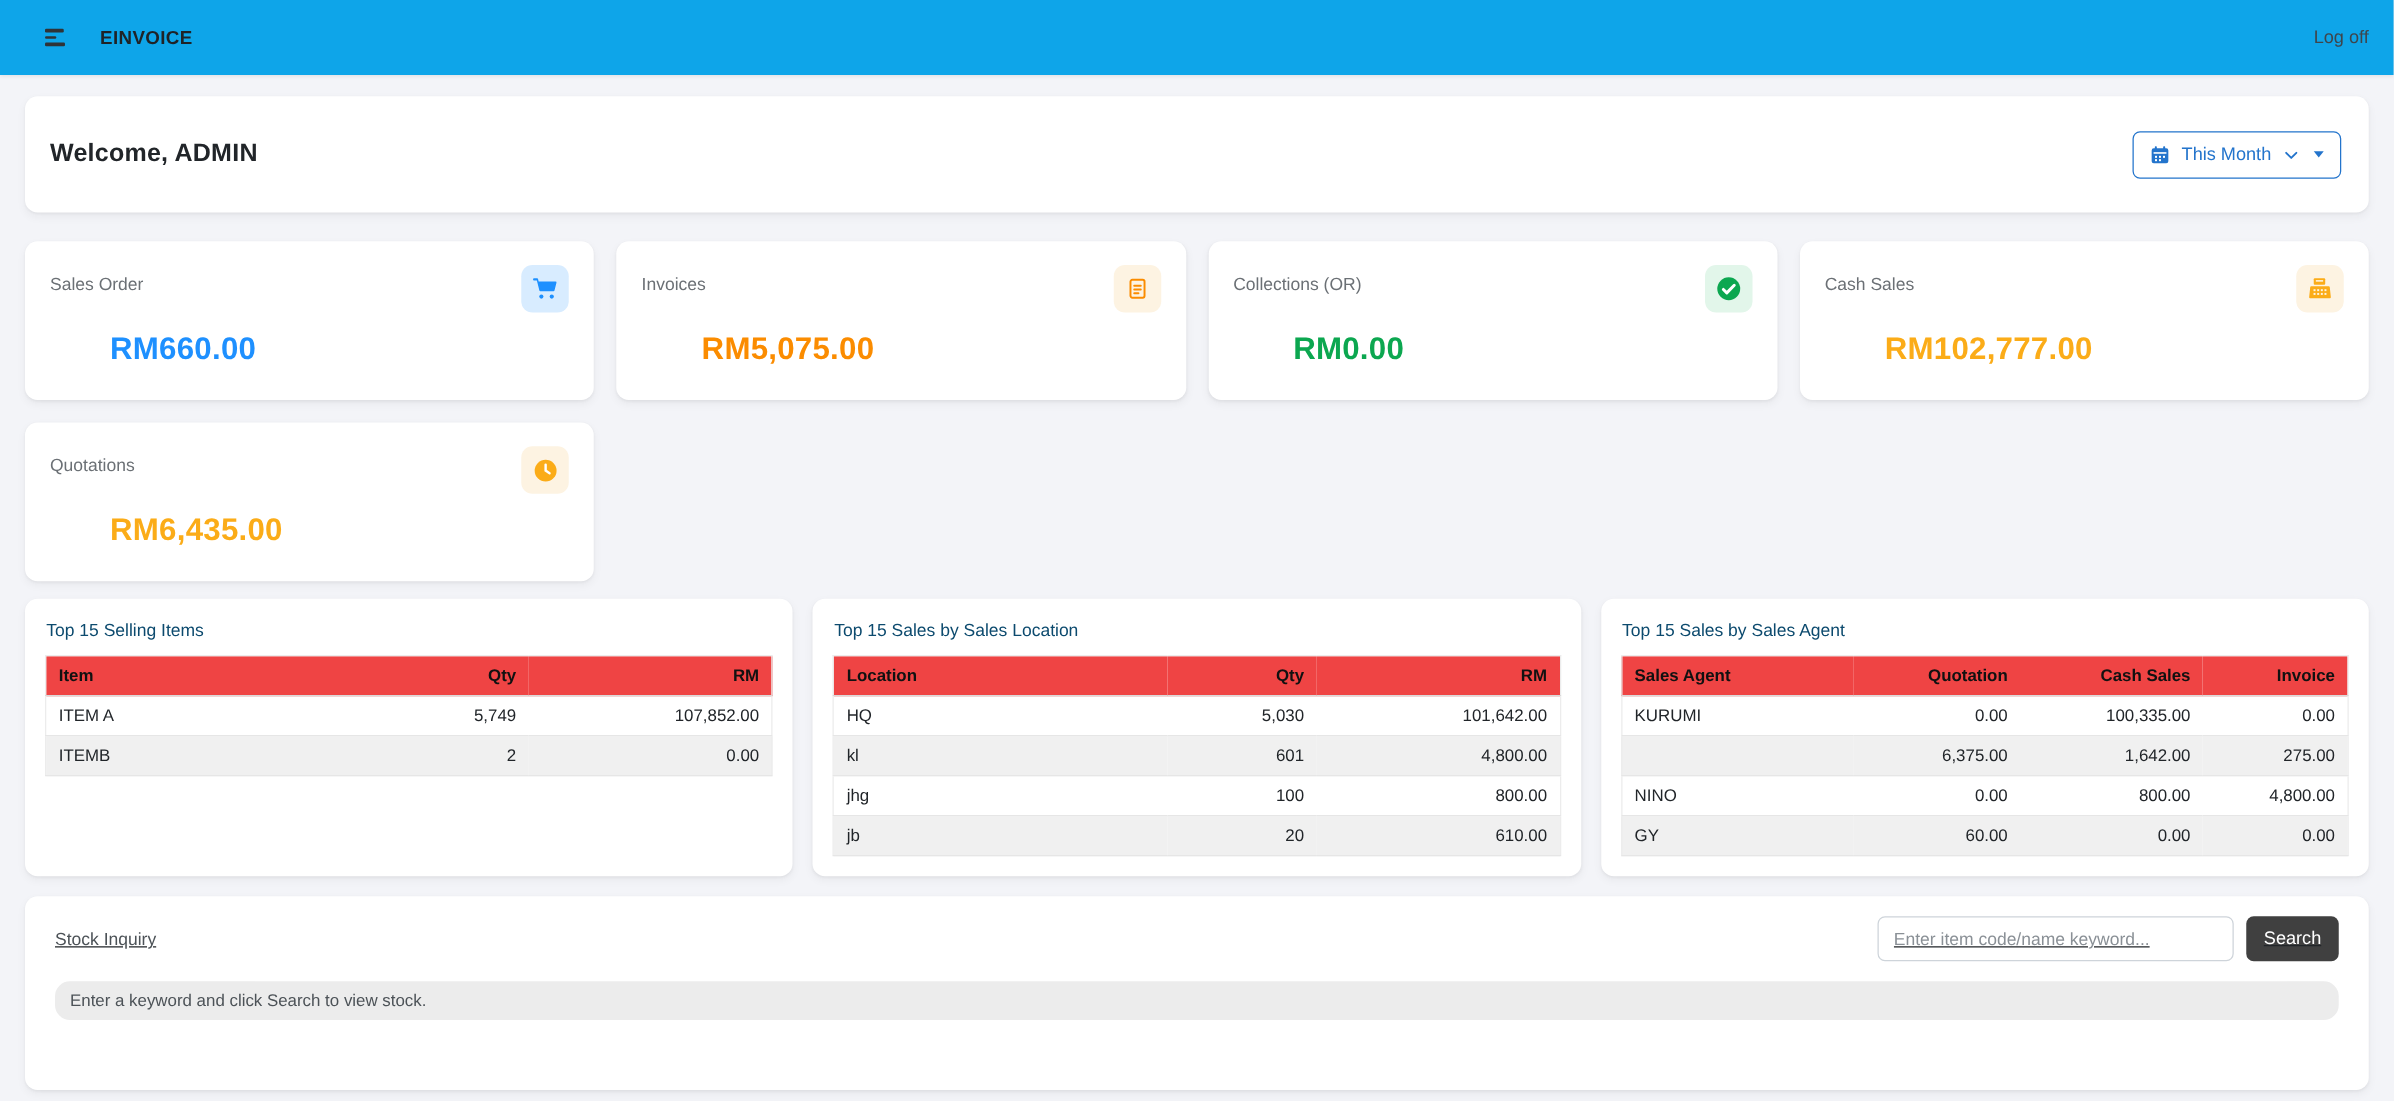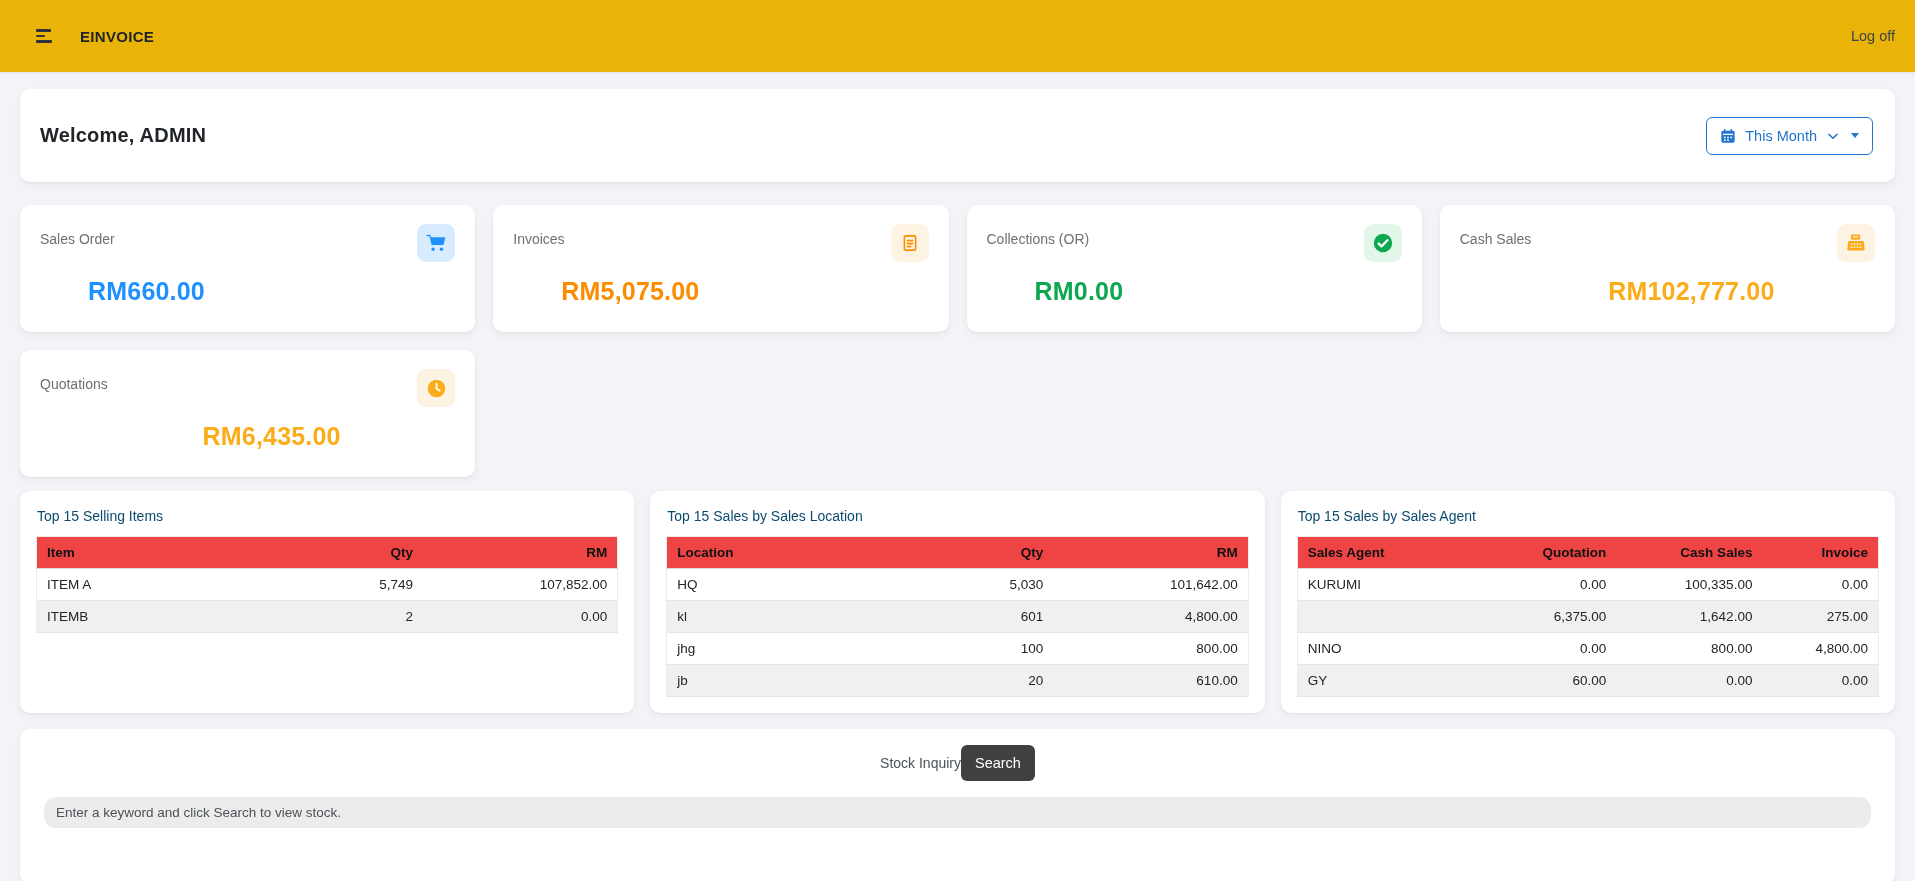--- a/index.html
+++ b/index.html
@@ -7,21 +7,21 @@
   body {
     width: 1915px; height: 881px;
     background: #f3f4f8;
     font-family: "Liberation Sans", "DejaVu Sans", sans-serif;
     color: #212529;
     overflow: hidden;
   }
 
   
   .navbar {
-    height: 72px; background: #eab308;
+    height: 60px; background: #0ea5e9;
     display: flex; align-items: center;
     padding: 0 20px 0 20px;
     box-shadow: 0 1px 3px rgba(0,0,0,.09);
     position: relative; z-index: 5;
   }
   .menu-btn {
     background: none; border: none; cursor: pointer;
     display: flex; flex-direction: column; justify-content: center; gap: 3px;
     padding: 4px 4px; margin-left: 12px;
   }
@@ -62,38 +62,38 @@
   .stat-top { display: flex; justify-content: space-between; align-items: flex-start; }
   .stat-label { font-size: 14px; color: #6b7075; padding-top: 7px; }
   .icon-box { width: 38px; height: 38px; border-radius: 9px; display: flex; align-items: center; justify-content: center; flex: none; }
   .bg-blue  { background: #d8ecff; }
   .bg-cream { background: #fdf3e2; }
   .bg-green { background: #e2f6ea; }
   .stat-value { font-size: 25px; font-weight: 700; margin-top: 15px; letter-spacing: .2px; margin-left: 48px; }
   .c-blue   { color: #1e90ff; }
   .c-orange { color: #fb8c00; }
   .c-green  { color: #0ca750; }
-  .c-amber  { color: #fbac18; text-align: center; }
+  .c-amber  { color: #fbac18; }
 
   
   .grid3 { display: grid; grid-template-columns: repeat(3, 1fr); gap: 16px; margin-bottom: 16px; }
   .table-card { padding: 14px 16px 16px; }
   .table-title { font-size: 14px; color: #0c4a6e; margin: 3px 0 12px 1px; }
   table { width: 100%; border-collapse: collapse; font-size: 13.5px; border: 1px solid #ececec; }
   th, td { padding: 8px 10px; border-bottom: 1px solid #e6e6e6; }
   th { background: #ef4444; font-weight: 700; text-align: left; border-bottom: 1px solid #d9d9d9; color: #111; }
   td { color: #212529; }
   .r { text-align: right; }
   tbody tr:nth-child(even) { background: #f0f0f0; }
   .w-main { width: 46%; }
   .w-agent { width: 32%; }
 
   
   .stock-card { padding: 16px 24px 56px; }
-  .stock-top { display: flex; align-items: center; justify-content: center; }
+  .stock-top { display: flex; align-items: center; justify-content: space-between; text-decoration: underline; }
   .stock-title { font-size: 14px; color: #4c5257; }
   .stock-controls { display: flex; align-items: center; gap: 10px; }
   .stock-input {
     width: 285px; height: 36px; border: 1px solid #ced4da; border-radius: 6px;
     padding: 0 12px; font-size: 14px; color: #495057; font-family: inherit; background: #fff;
   }
   .stock-input::placeholder { color: #8a9096; }
   .search-btn {
     height: 36px; padding: 0 14px; border: none; border-radius: 6px;
     background: #404040; color: #fff; font-size: 14.5px; font-family: inherit; cursor: pointer;
@@ -329,19 +329,20 @@
           </tr>
         </tbody>
       </table>
     </section>
   </div>
 
   <section class="card stock-card">
     <div class="stock-top">
       <span class="stock-title">Stock Inquiry</span>
       <div class="stock-controls">
+        <input type="text" class="stock-input" placeholder="Enter item code/name keyword..." style="">
         <button class="search-btn">Search</button>
       </div>
     </div>
     <div class="stock-hint">Enter a keyword and click Search to view stock.</div>
   </section>
 
 </div>
 
 </body></html>

